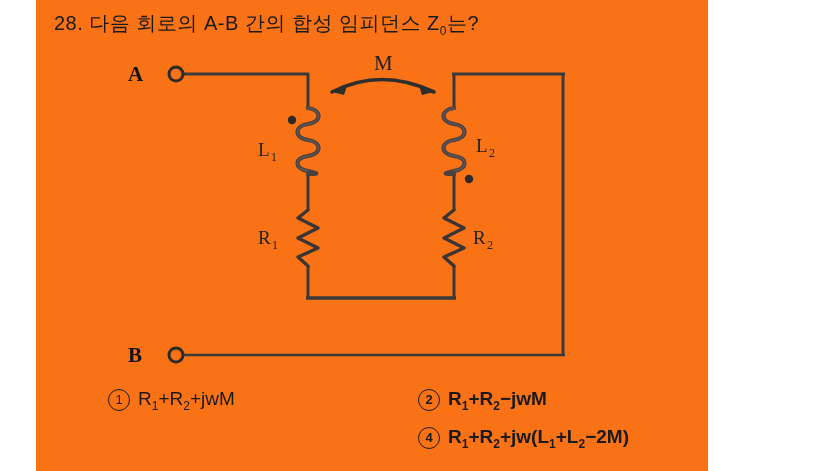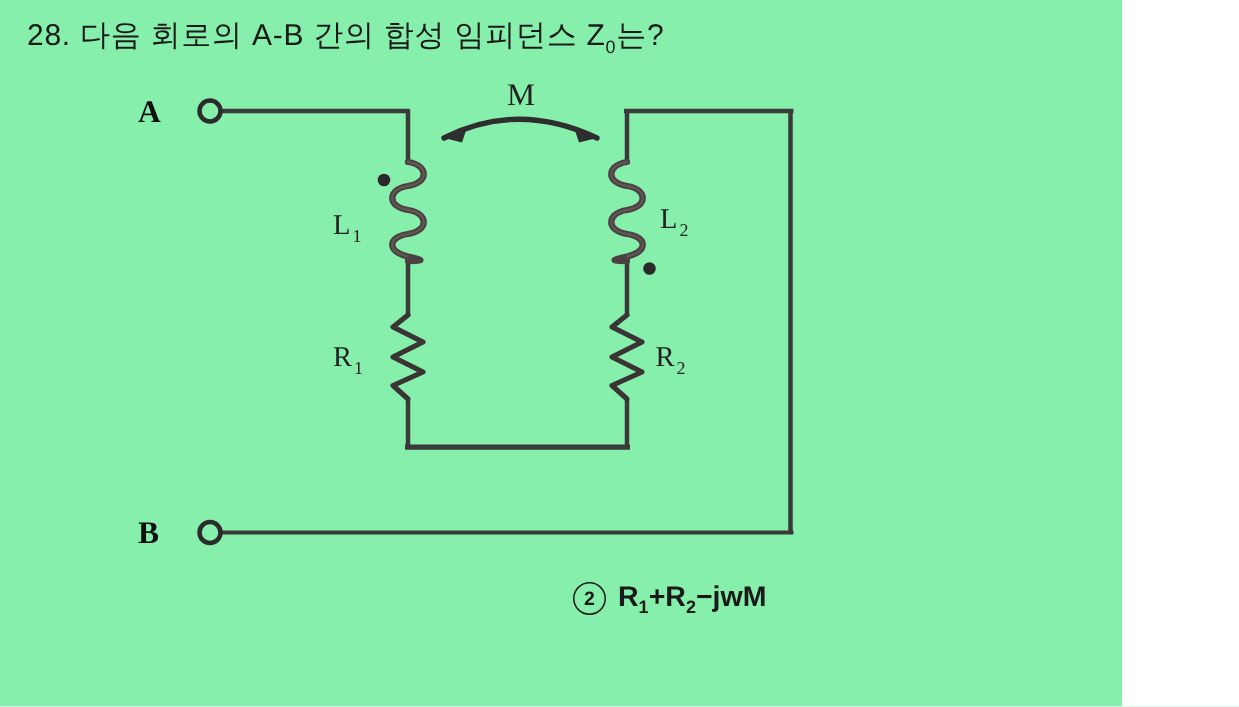--- a/index.html
+++ b/index.html
@@ -2,26 +2,27 @@
 <html><head>
 <meta charset="utf-8">
 <style>
   html, body {
     margin: 0;
     padding: 0;
     background: #ffffff;
   }
   #page {
     position: relative;
-    width: 748px;
+    width: 672px;
     height: 471px;
-    background: #86efac;
+    background: #f97316;
     font-family: "Liberation Sans", sans-serif;
     color: #000000;
     overflow: hidden;
+    margin-left: 36px;
   }
 
   
   #question-line {
     position: absolute;
     left: 18px;
     top: 10px;
     font-size: 20px;
     letter-spacing: 0.5px;
     white-space: nowrap;
@@ -195,16 +196,18 @@
 
         <path d="M296,44 L311,38 L308,47 Z" fill="#2e2e2e"></path>
 
         <path d="M398,44 L383,38 L386,47 Z" fill="#2e2e2e"></path>
       </g>
       <text class="m-lbl" x="338" y="22">M</text>
     </svg>
   </div>
 
   <div id="choices">
+    <div class="choice col-left row-1"><span class="circnum">1</span><span><span>R</span><span class="sub">1</span><span>+</span><span>R</span><span class="sub">2</span><span>+jwM</span></span></div>
     <div class="choice col-right row-1"><span class="circnum">2</span><span><span>R</span><span class="sub">1</span><span>+</span><span>R</span><span class="sub">2</span><span>−jwM</span></span></div>
+    <div class="choice col-right row-2"><span class="circnum">4</span><span><span>R</span><span class="sub">1</span><span>+</span><span>R</span><span class="sub">2</span><span>+jw(</span><span>L</span><span class="sub">1</span><span>+</span><span>L</span><span class="sub">2</span><span>−2M)</span></span></div>
   </div>
 
 </div>
 
 </body></html>

